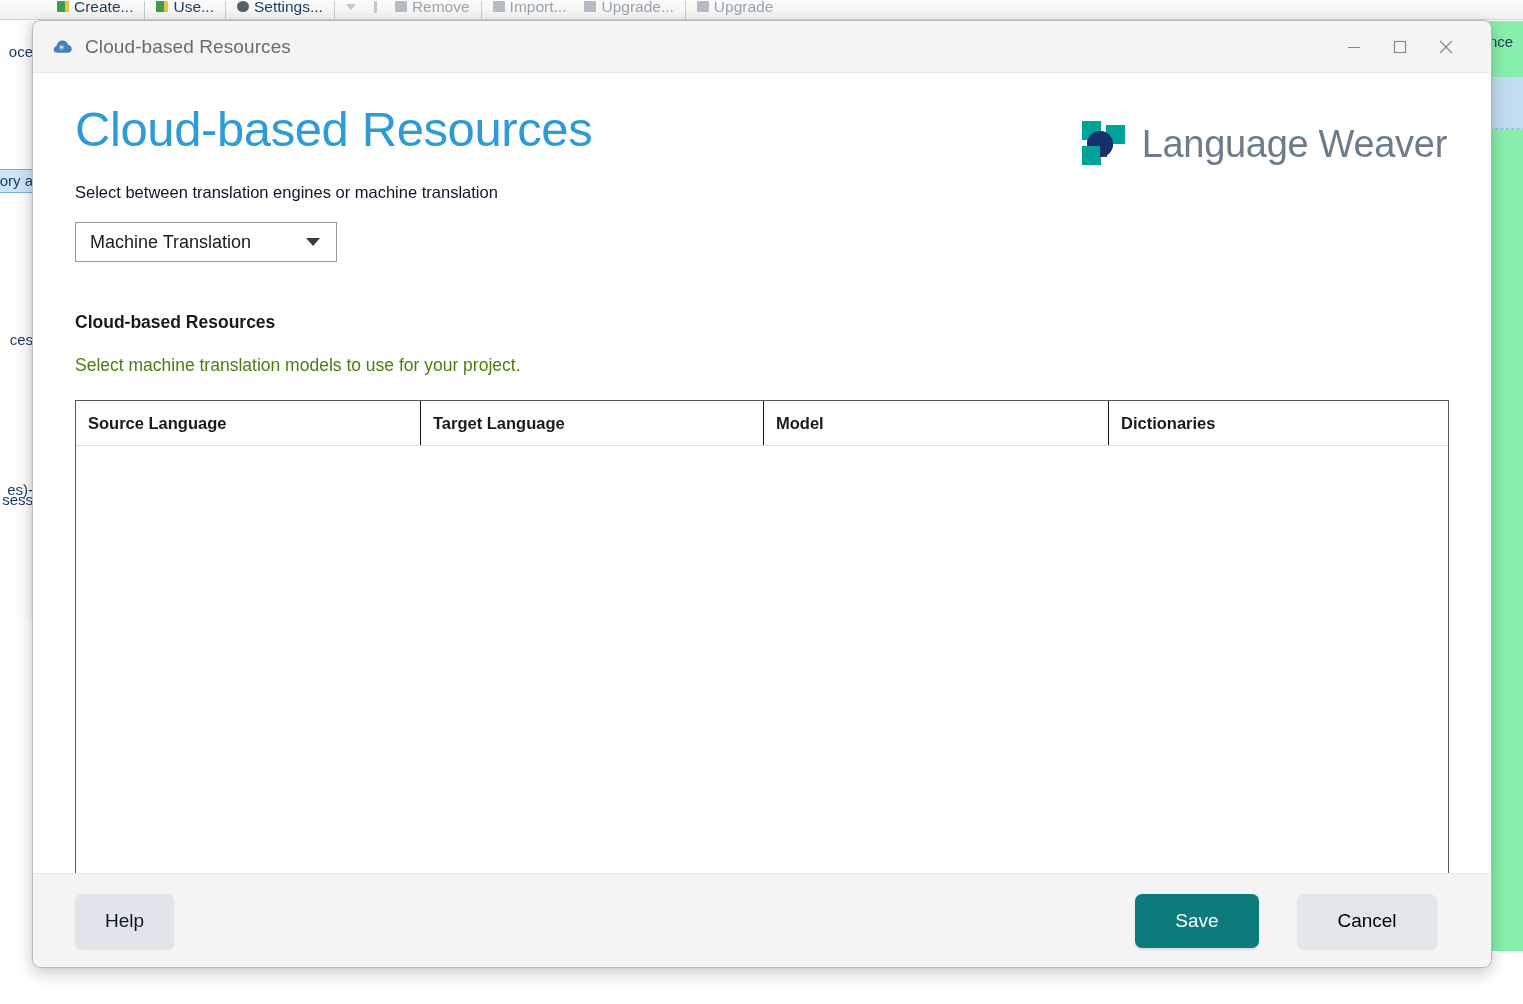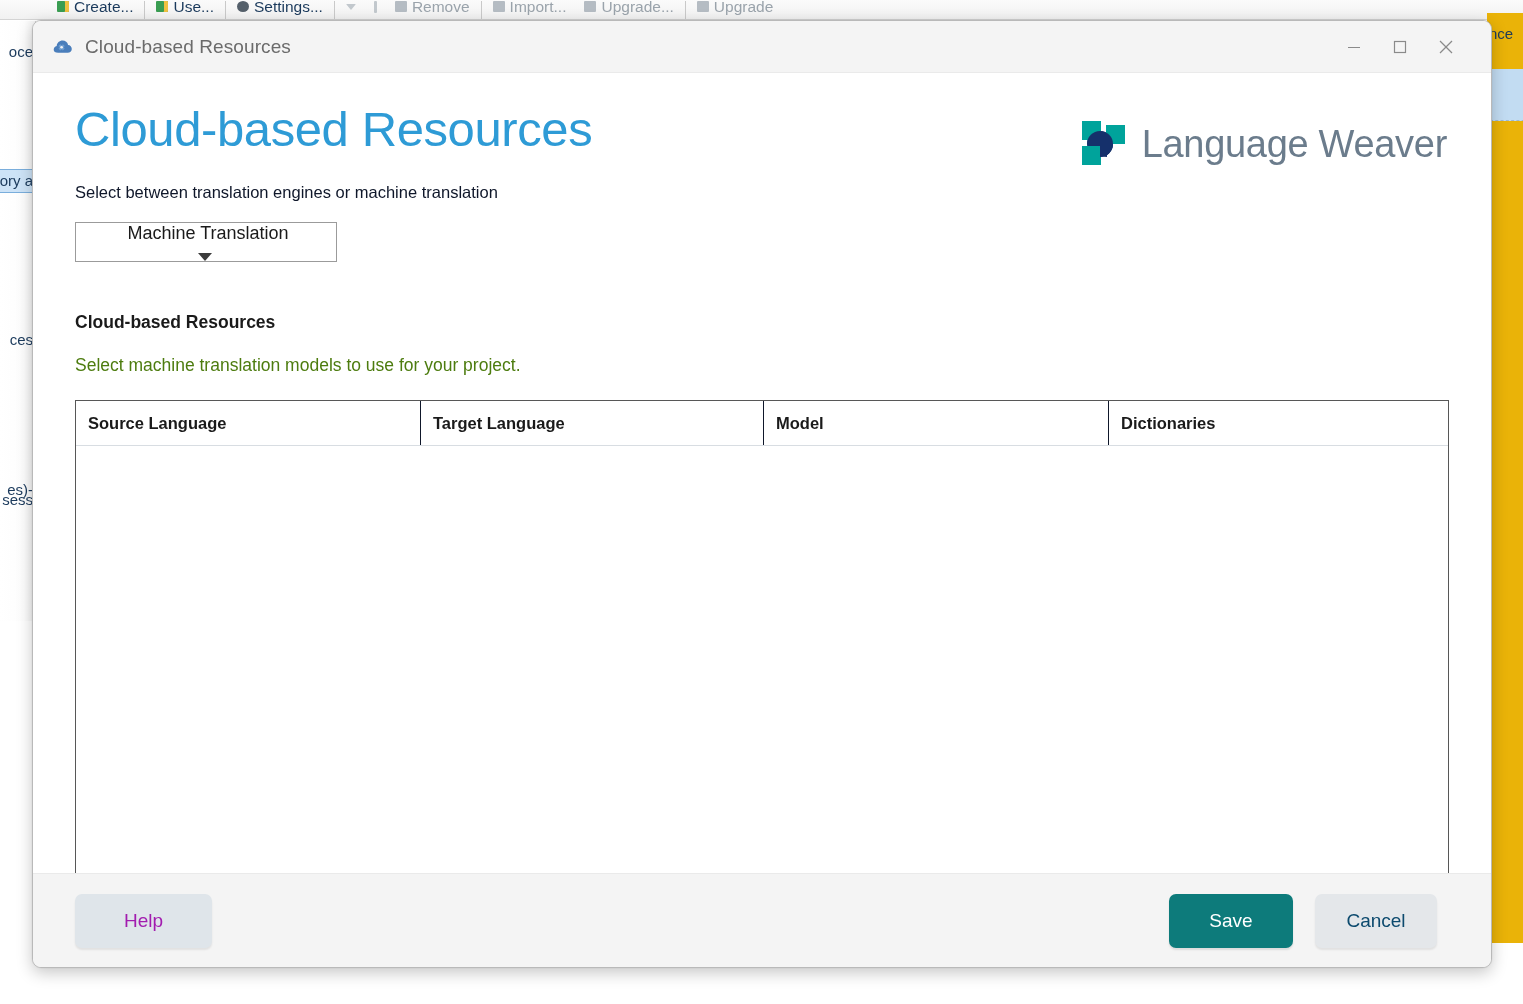--- a/index.html
+++ b/index.html
@@ -87,23 +87,23 @@
     width: 36px;
     background: #cde3f7;
     border-top: 1px solid #7aaedc;
     border-bottom: 1px solid #7aaedc;
     padding: 2px 2px 3px 0;
     text-align: right;
   }
 
   #app-right-panel {
     position: absolute;
-    right: 0; top: 13px;
+    right: 0; top: 21px;
     width: 36px; height: 930px;
-    background: #eab308;
+    background: #86efac;
     overflow: hidden;
   }
   .app-frag-r {
     position: absolute;
     left: 2px;
     white-space: nowrap;
     font-size: 15px;
     color: #1b3a5c;
   }
   #app-right-sel {
@@ -205,21 +205,20 @@
     margin-top: 20px;
     width: 262px;
     height: 40px;
     border: 1px solid #9b9b9b;
     background: #ffffff;
     display: flex;
     align-items: center;
     padding: 0 10px 0 14px;
     font-size: 18px;
     color: #1a1a1a;
-    flex-direction: column;
   }
   #engine-select-value { flex: 1; }
   .caret-down {
     width: 0; height: 0;
     border-left: 7px solid transparent;
     border-right: 7px solid transparent;
     border-top: 8px solid #3b3b3b;
     margin-right: 6px;
     flex: none;
   }
@@ -281,38 +280,39 @@
     border-radius: 7px;
     border: none;
     font-family: "Liberation Sans", sans-serif;
     font-size: 19px;
     display: flex;
     align-items: center;
     justify-content: center;
     cursor: default;
   }
   #btn-help {
-    width: 137px;
+    width: 99px;
     background: #dfe5ea;
-    color: #a21caf;
+    color: #0f172a;
     box-shadow: 0 2px 2px rgba(0,0,0,0.08);
   }
   #footer-spacer { flex: 1; }
   #btn-save {
     width: 124px;
     background: #0d7b7b;
     color: #ffffff;
     margin-right: 22px;
     box-shadow: 0 2px 2px rgba(0,0,0,0.10);
   }
   #btn-cancel {
-    width: 122px;
+    width: 140px;
     background: #e4e7ea;
-    color: #0c4a6e;
+    color: #000000;
     box-shadow: 0 2px 2px rgba(0,0,0,0.08);
+    margin-left: 16px;
   }
 </style>
 </head>
 <body>
 
 <div id="app-background">
 
   <div id="app-toolbar">
     <div class="tb-item">
       <span class="tb-ico green"></span>

